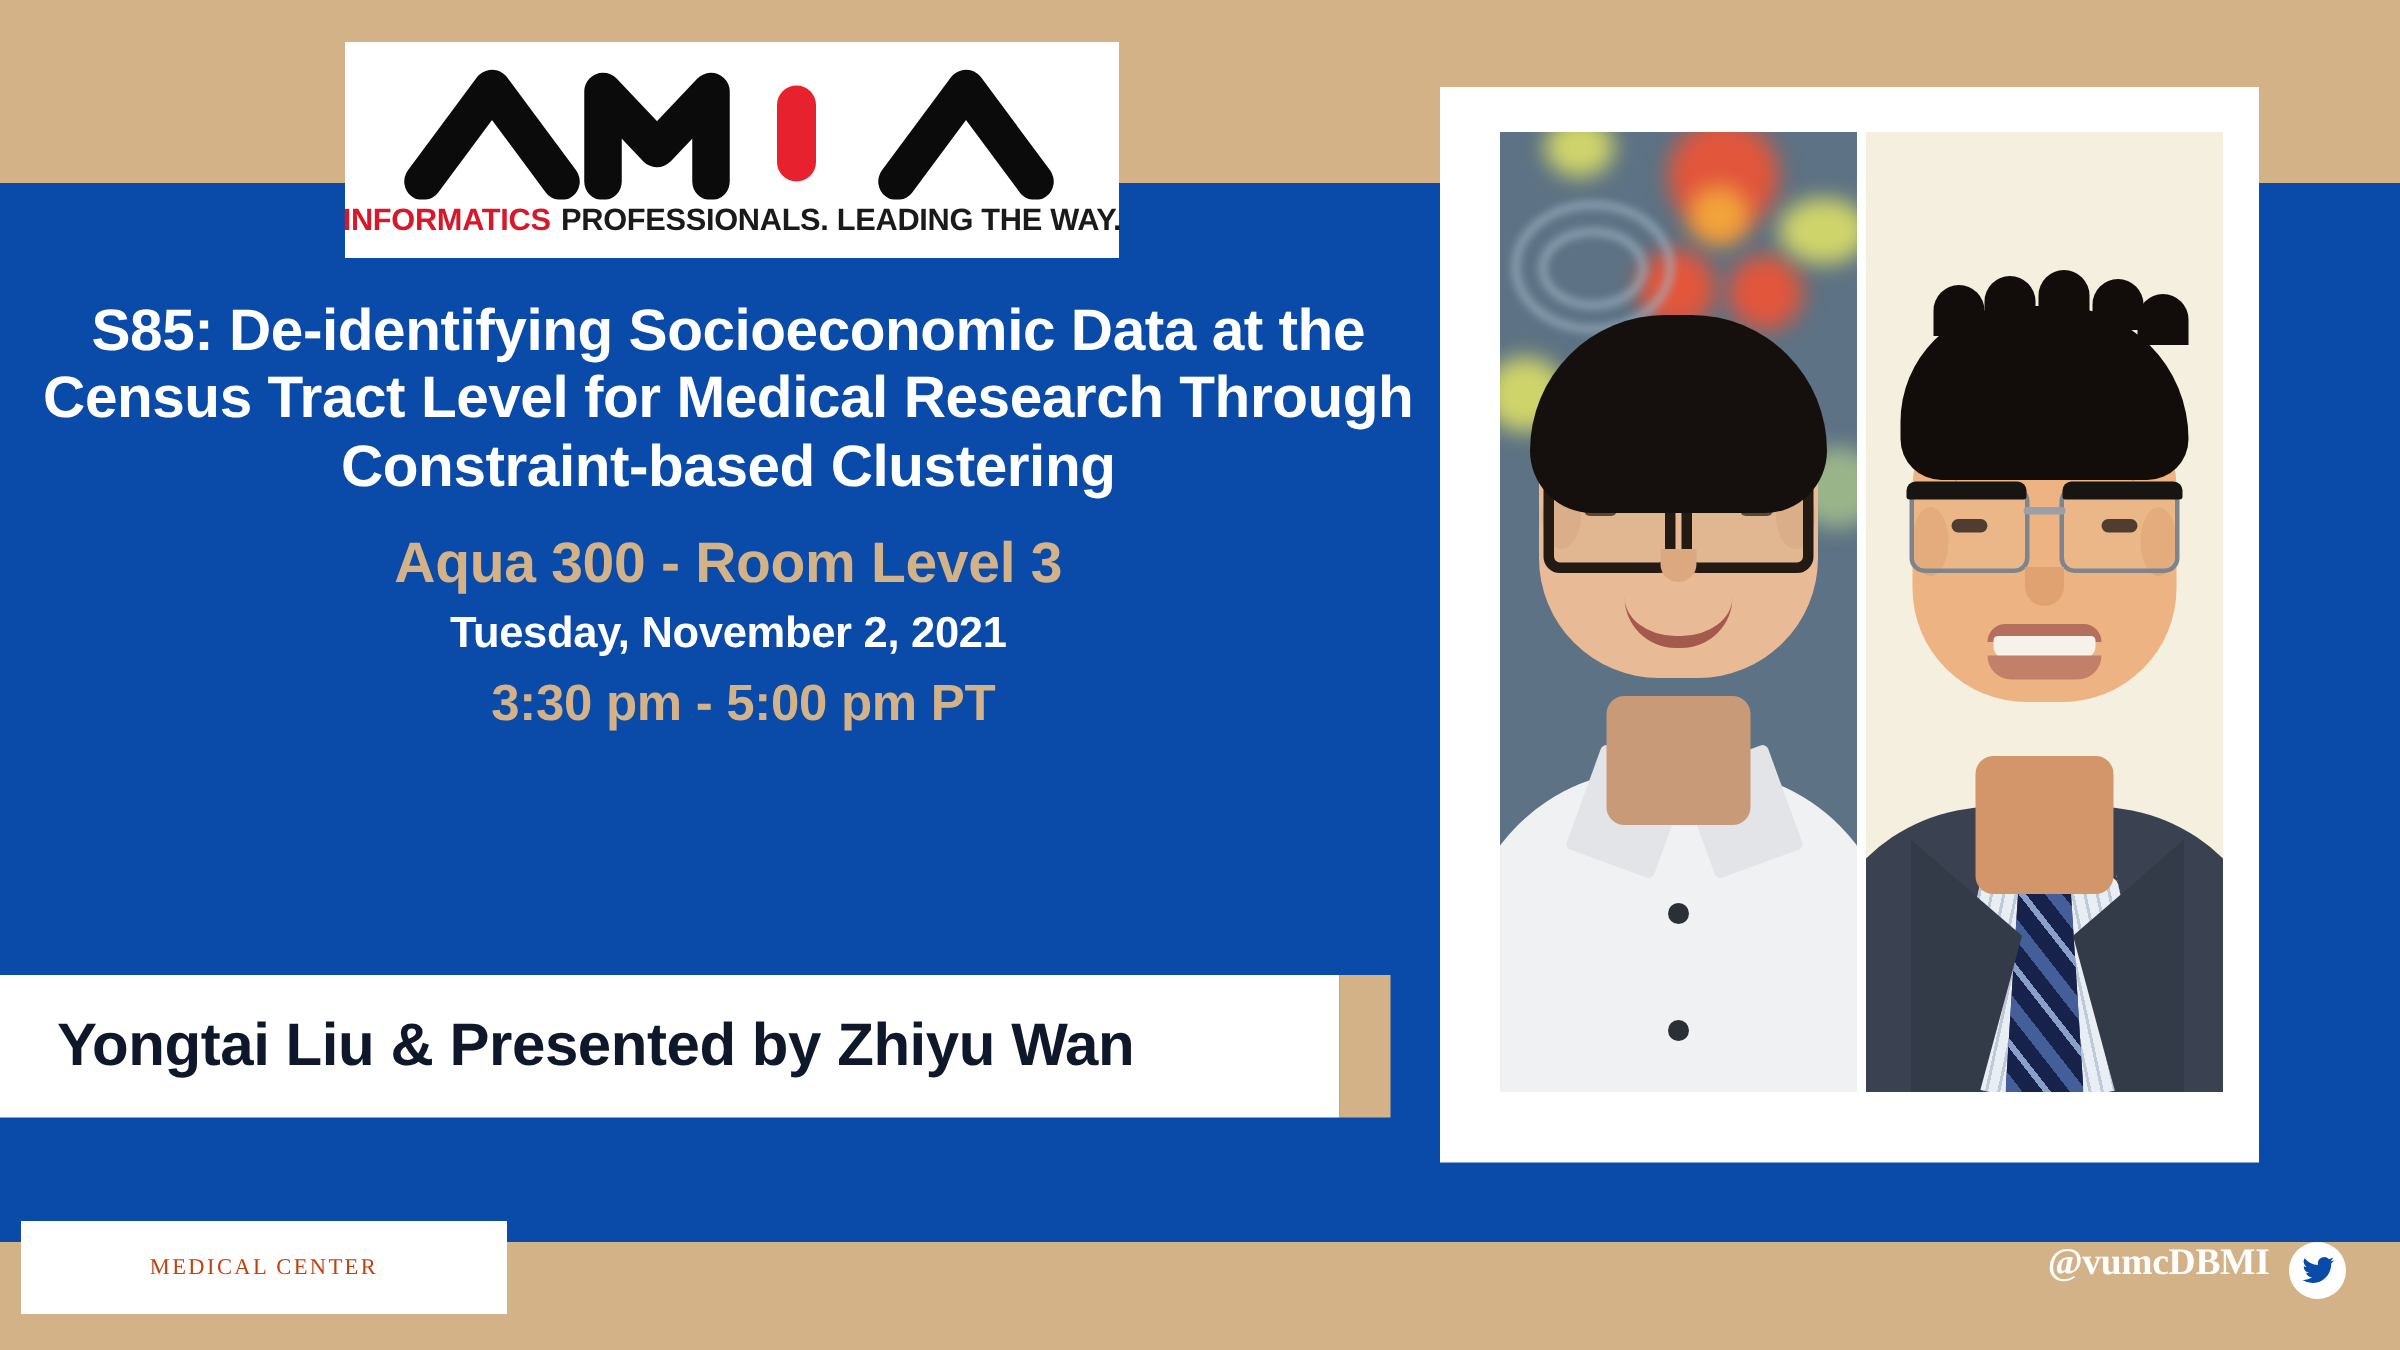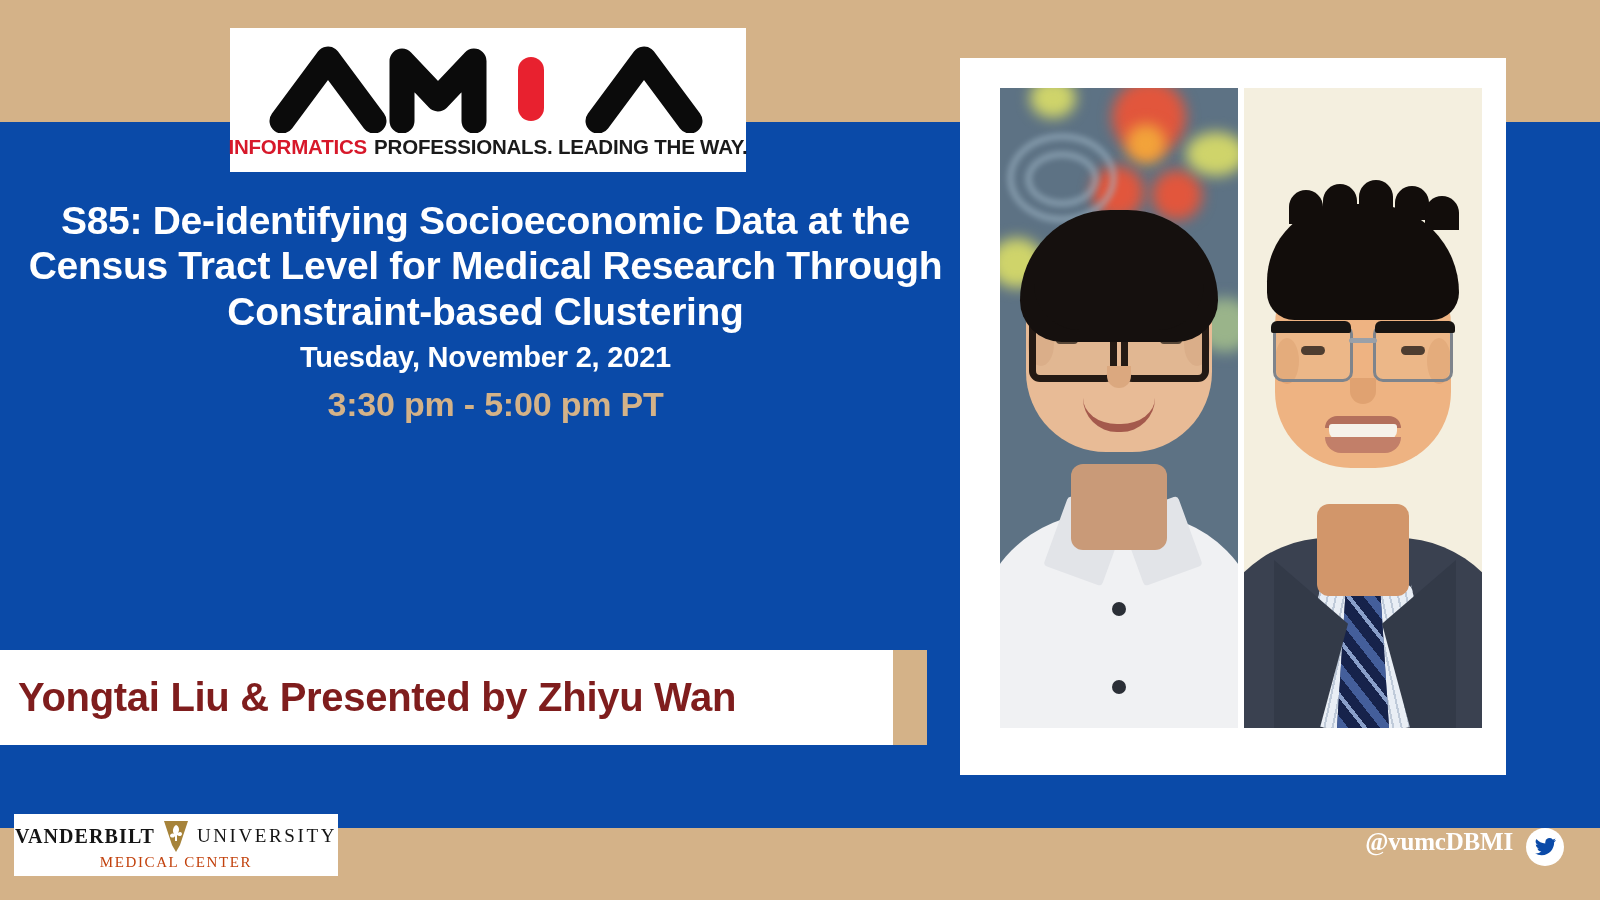--- a/index.html
+++ b/index.html
@@ -55,22 +55,22 @@
     color:#d4b288;font-weight:bold;font-size:34px;line-height:1.18;
     margin-top:10px;letter-spacing:-0.2px;padding-left:20px;
   }
 
   
   .name-bar{
     position:absolute;left:0;top:650px;width:893px;height:95px;
     background:#ffffff;display:flex;align-items:center;
   }
   .name-text{
-    color:#7f1d1d;font-weight:bold;font-size:40px;
-    letter-spacing:-0.3px;padding-left:18px;white-space:nowrap;
+    color:#0f172a;font-weight:bold;font-size:40px;
+    letter-spacing:-0.3px;padding-left:38px;white-space:nowrap;
   }
   .name-accent{
     position:absolute;left:893px;top:650px;width:34px;height:95px;
     background:#d4b288;
   }
 
   
   .photo-frame{
     position:absolute;left:960px;top:58px;width:546px;height:717px;
     background:#ffffff;box-sizing:border-box;
@@ -269,20 +269,21 @@
       <rect x="252" y="16" width="26" height="64" rx="13" fill="#e8212f"></rect>
     </svg>
     <div class="amia-tag">
       <span class="red">INFORMATICS</span>
       <span class="blk">PROFESSIONALS. LEADING THE WAY.</span>
     </div>
   </div>
 
   <div class="headline-wrap">
     <div class="talk-title">S85: De-identifying Socioeconomic Data at the Census Tract Level for Medical Research Through Constraint-based Clustering</div>
+    <div class="room-line">Aqua 300 - Room Level 3</div>
     <div class="date-line">Tuesday, November 2, 2021</div>
     <div class="time-line">3:30 pm - 5:00 pm PT</div>
   </div>
 
   <div class="name-bar">
     <div class="name-text">Yongtai Liu &amp; Presented by Zhiyu Wan</div>
   </div>
   <div class="name-accent"></div>
 
   <div class="photo-frame">
@@ -363,28 +364,20 @@
           <div class="p2-spike" style="left:92px;top:-24px;"></div>
           <div class="p2-spike" style="left:128px;top:-18px;"></div>
           <div class="p2-spike" style="left:158px;top:-8px;"></div>
         </div>
       </div>
 
     </div>
   </div>
 
   <div class="vandy-box">
-    <div class="vandy-top">
-      <span>VANDERBILT</span>
-      <svg class="vandy-leaf" viewBox="0 0 26 34">
-        <path d="M1 2 H25 L17 26 L13 33 L9 26 Z" fill="#a6833a"></path>
-        <path d="M13 6 C10 8 9 12 11 15 C9 14 7 15 7 17 C8 19 11 19 12 17 L12 22 L14 22 L14 16 C16 18 19 17 19 15 C19 13 17 12 15 14 C17 11 16 7 13 6 Z" fill="#ffffff"></path>
-      </svg>
-      <span class="uni">UNIVERSITY</span>
-    </div>
     <div class="vandy-bot">MEDICAL CENTER</div>
   </div>
 
 
   <div class="twitter-group">
     <span class="twitter-handle">@vumcDBMI</span>
     <span class="twitter-circle">
       <svg viewBox="0 0 24 24">
         <path fill="#0a4aa8" d="M23 4.3a9 9 0 0 1-2.6.7 4.6 4.6 0 0 0 2-2.5 9.1 9.1 0 0 1-2.9 1.1 4.5 4.5 0 0 0-7.8 3.1c0 .35.04.7.1 1A12.9 12.9 0 0 1 2.5 3a4.5 4.5 0 0 0 1.4 6.1 4.5 4.5 0 0 1-2-.6v.05a4.55 4.55 0 0 0 3.6 4.45 4.6 4.6 0 0 1-2 .08 4.5 4.5 0 0 0 4.2 3.15A9.1 9.1 0 0 1 1 18.1a12.8 12.8 0 0 0 7 2.05c8.4 0 13-7 13-13v-.6A9.2 9.2 0 0 0 23 4.3z"></path>
       </svg>

